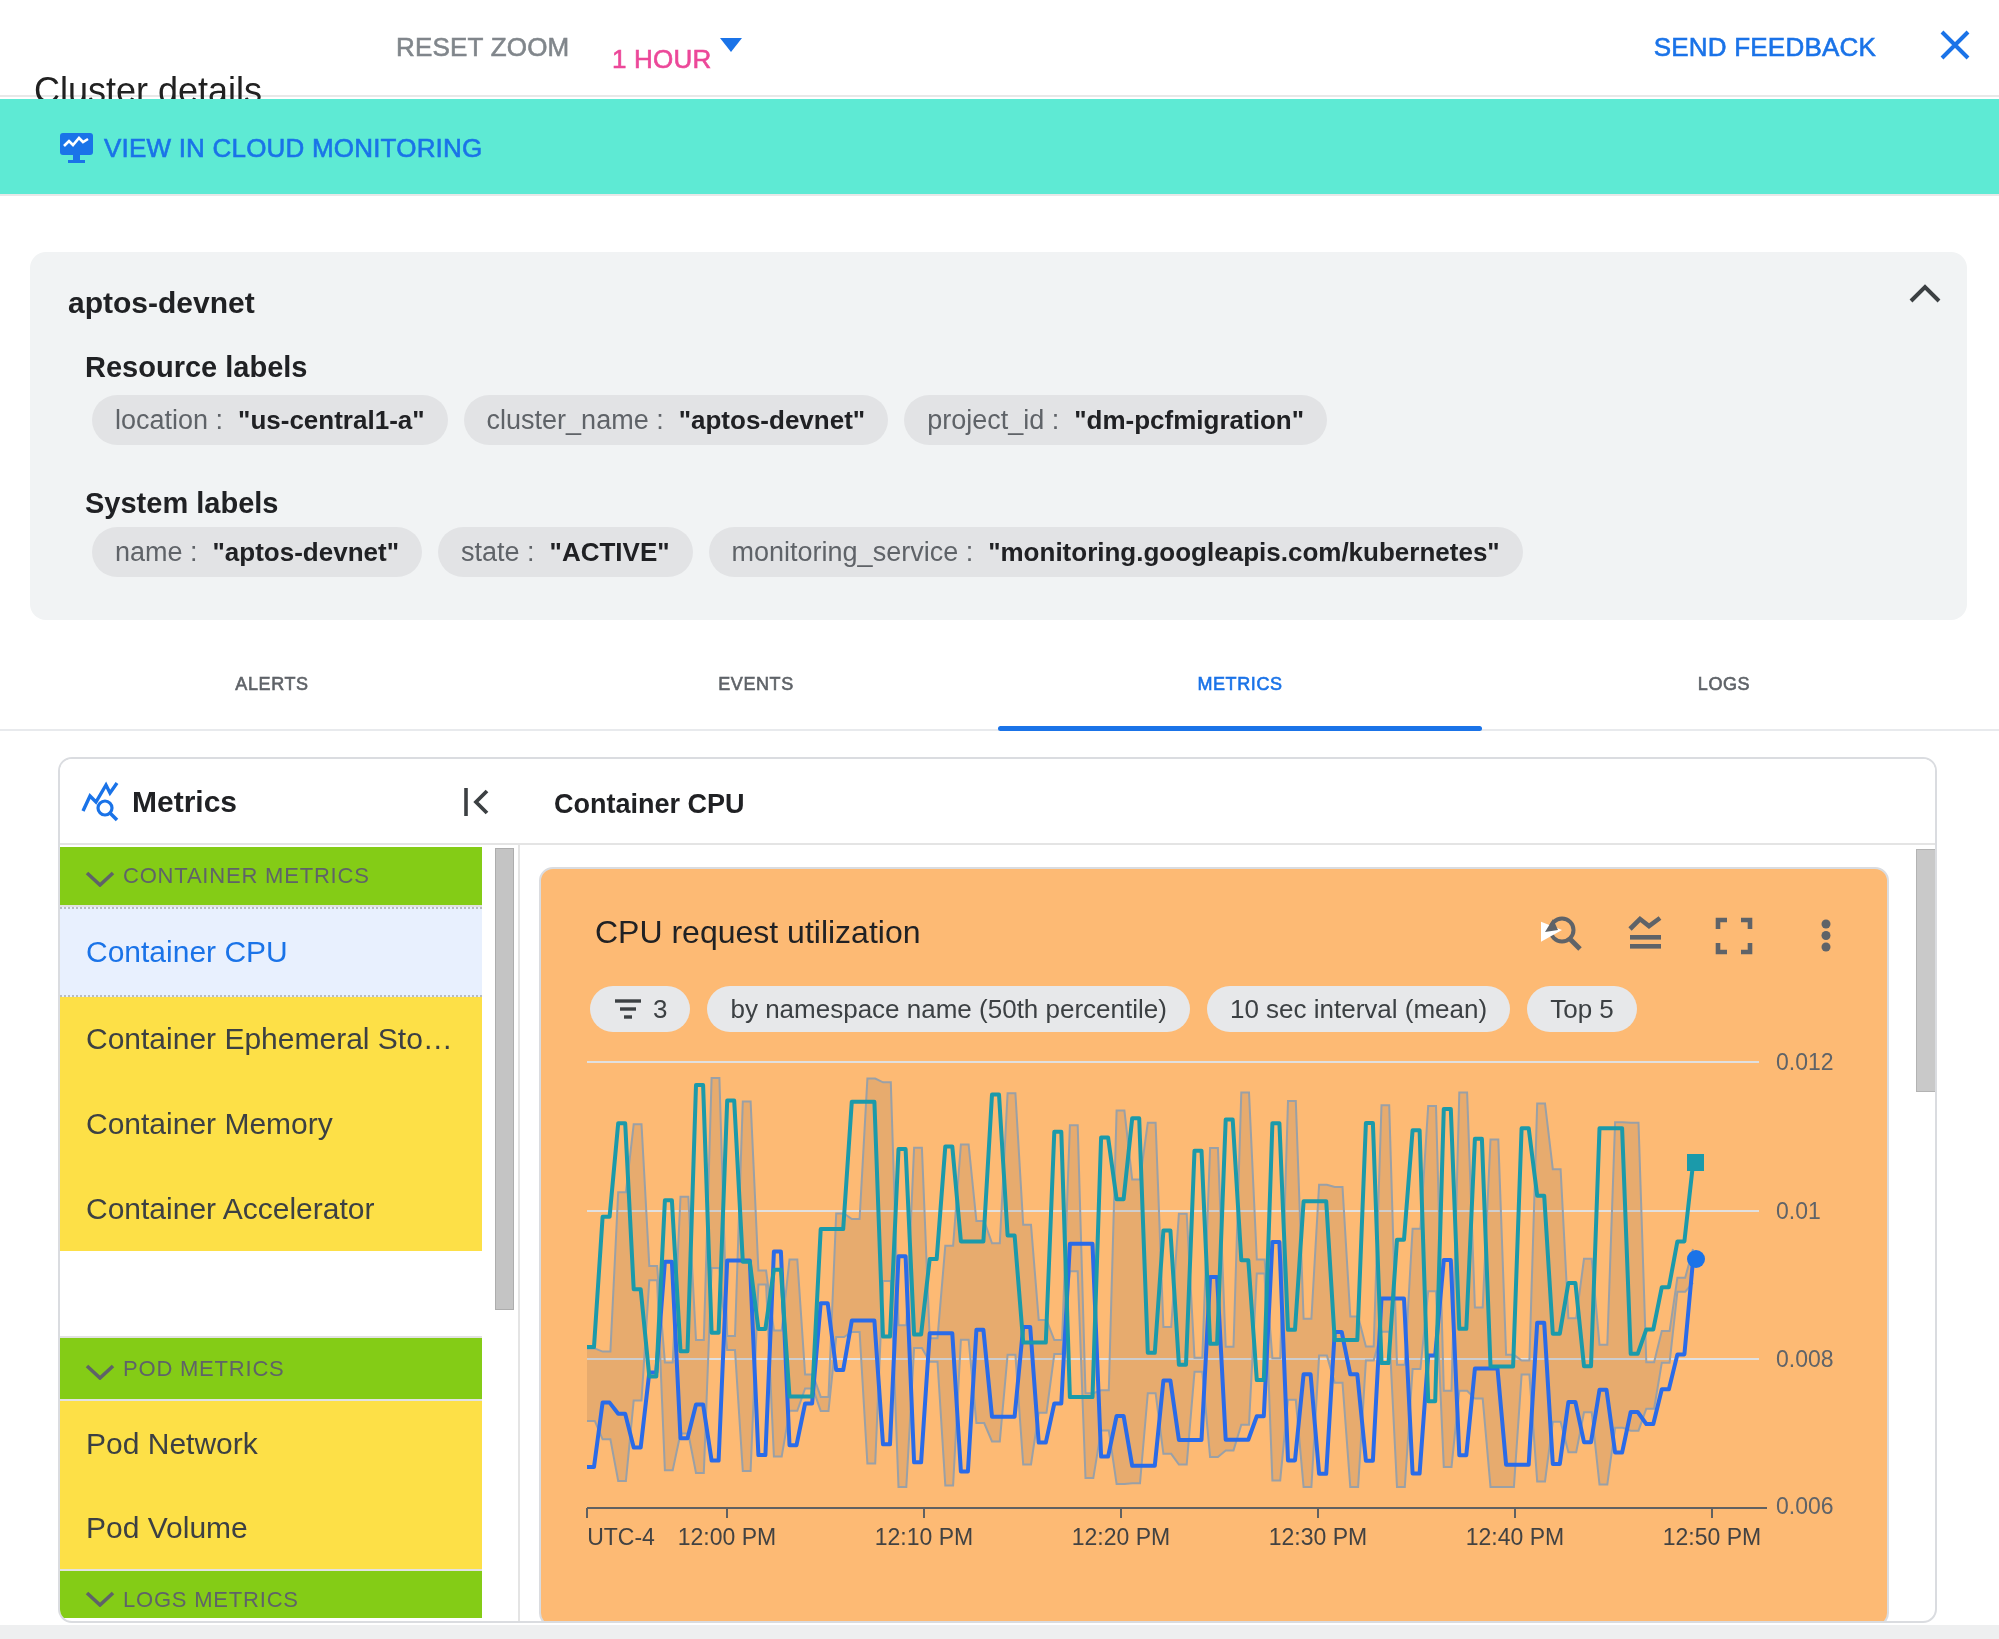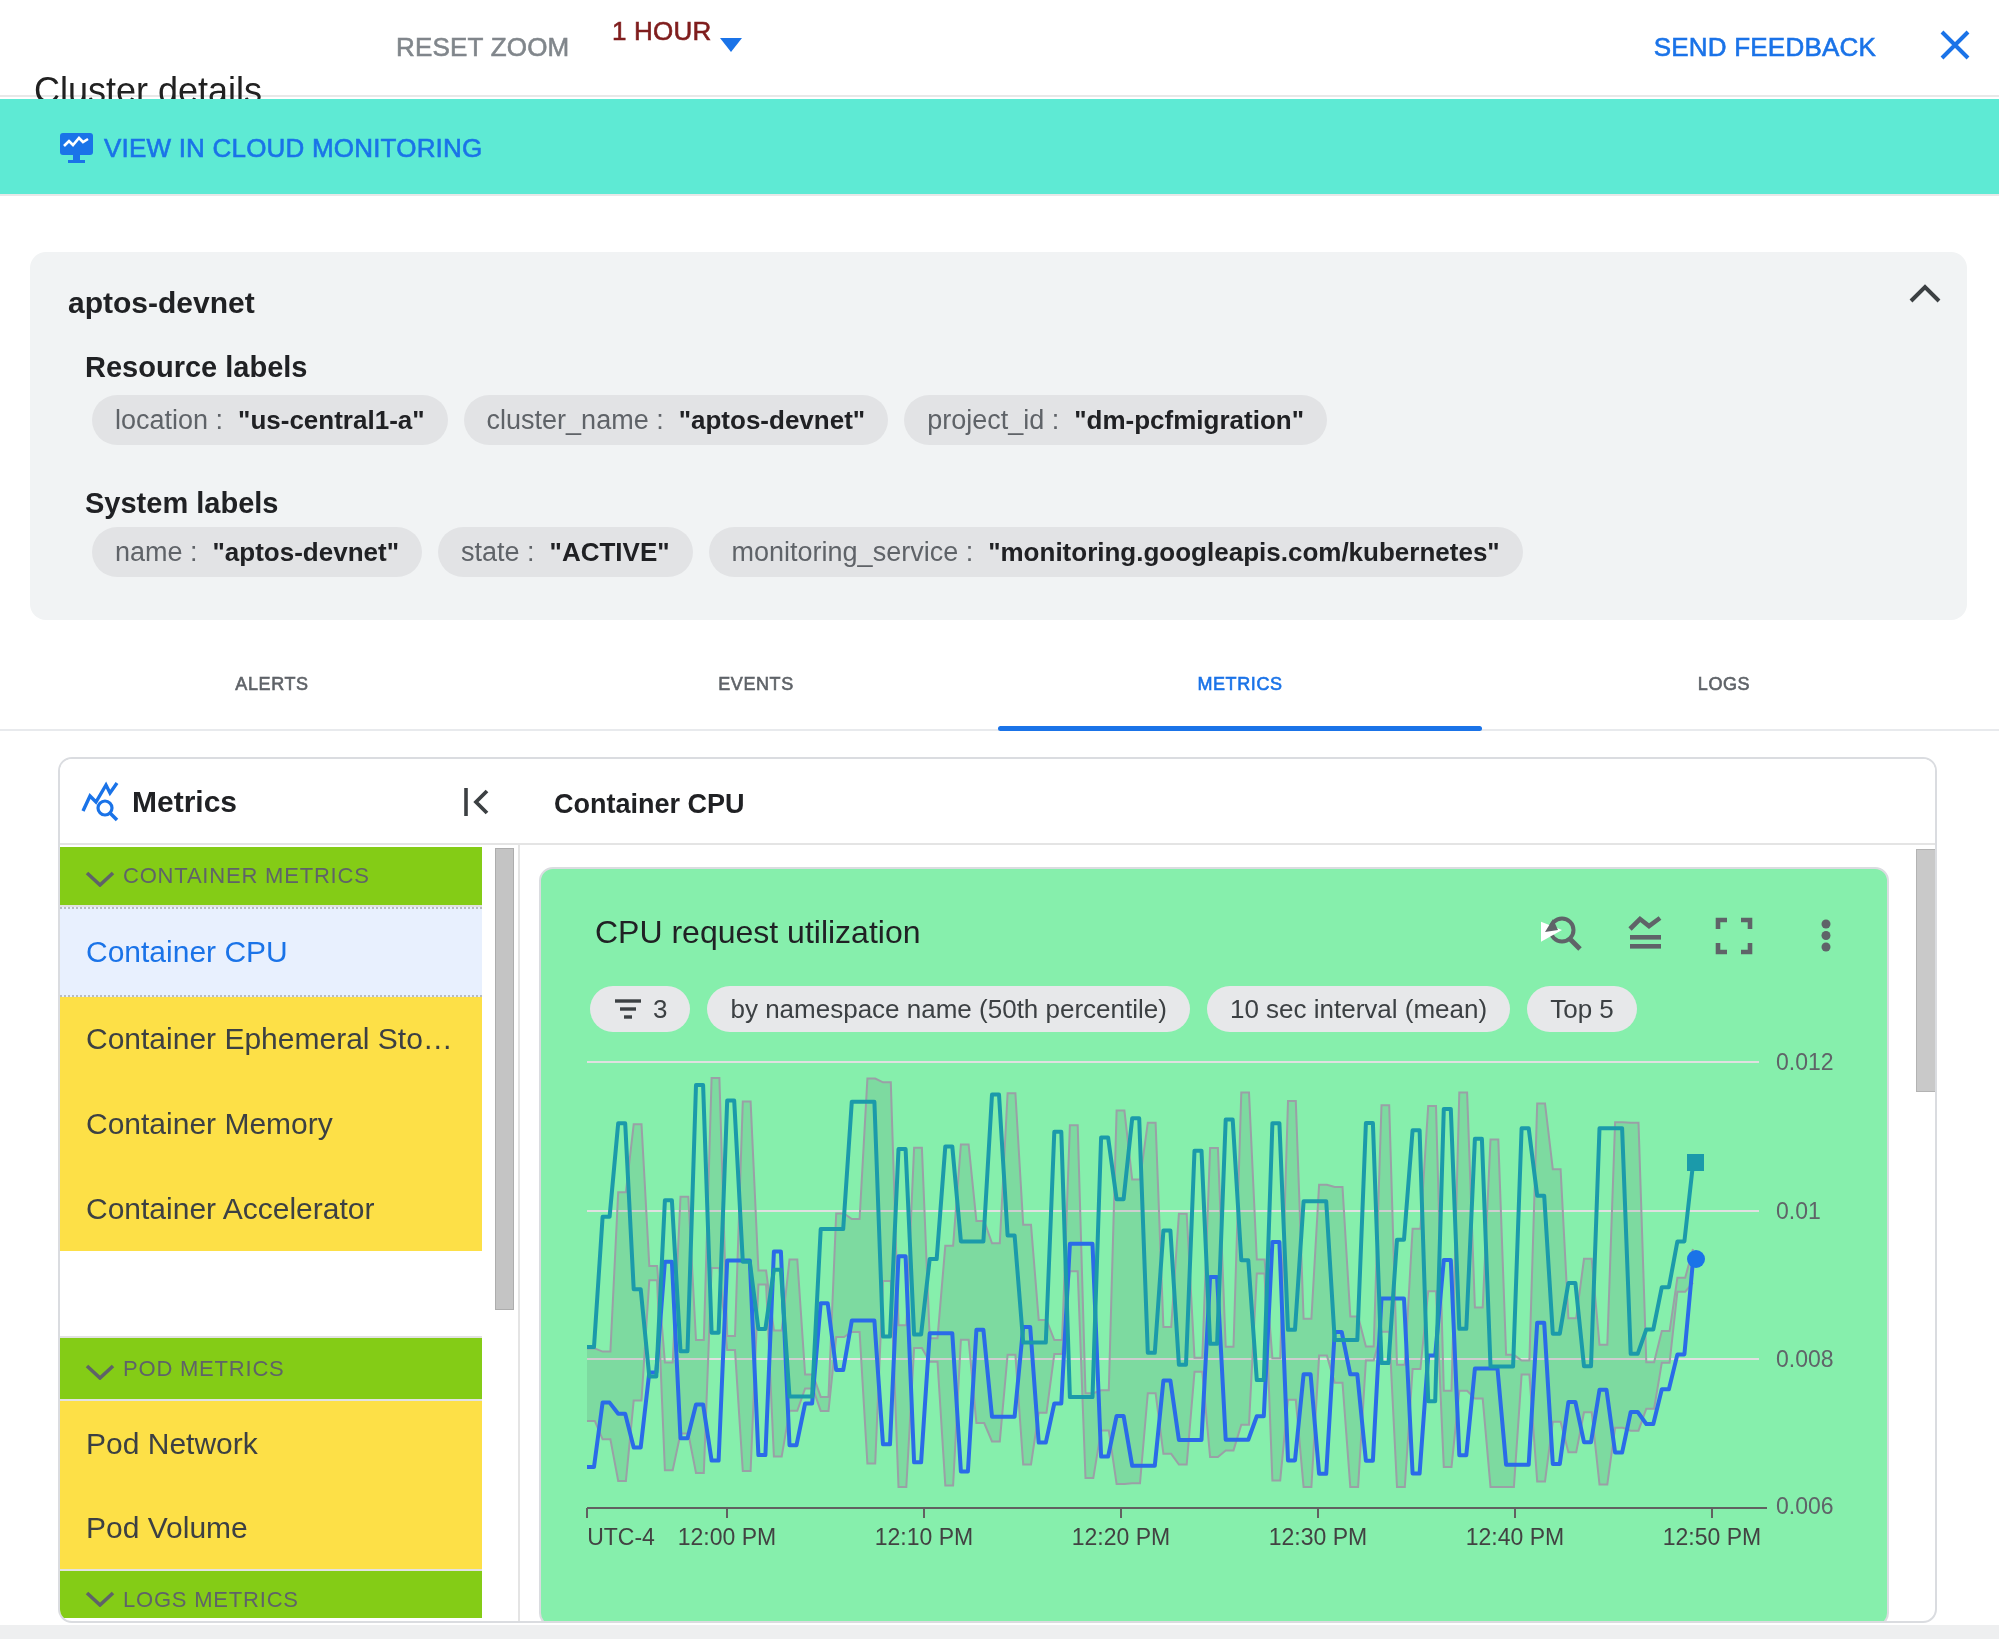--- a/index.html
+++ b/index.html
@@ -6,21 +6,21 @@
 html,body { width:1999px; height:1639px; background:#fff; font-family:"Liberation Sans", sans-serif; overflow:hidden; }
 body { position:relative; }
 .abs { position:absolute; }
 .btn { font-size:26px; font-weight:400; letter-spacing:0.2px; -webkit-text-stroke:0.6px currentColor; }
 svg { display:block; }
 
 
 .topbar { position:absolute; left:0; top:0; width:1999px; height:97px; border-bottom:2px solid #e8e8e8; background:#fff; }
 .t-title { position:absolute; left:34px; top:25px; font-size:36px; color:#212121;margin-top:45px; }
 .reset { position:absolute; left:396px; top:32px; color:#80868b; }
-.hour  { position:absolute; left:612px; top:16px; color:#7f1d1d; }
+.hour  { position:absolute; left:612px; top:44px; color:#ec4899; }
 .caret { position:absolute; left:720px; top:38px; width:0; height:0; border-left:11px solid transparent; border-right:11px solid transparent; border-top:14px solid #1a73e8; }
 .feedback { position:absolute; right:123px; top:32px; color:#1a73e8; }
 
 
 .linkrow { position:absolute; left:0; top:99px; width:1999px; height:97px; border-bottom:2px solid #e8e8e8; background:#5eead4; }
 
 
 .card { position:absolute; left:30px; top:252px; width:1937px; height:368px; background:#f1f3f4; border-radius:16px; }
 .card h2 { position:absolute; left:38px; top:34px; font-size:30px; font-weight:700; color:#202124; }
 .lbl { position:absolute; left:55px; font-size:29px; font-weight:700; color:#202124; }
@@ -43,21 +43,21 @@
 .cc-title { position:absolute; left:494px; top:30px; font-size:27px; font-weight:700; color:#202124; }
 
 
 .shead { position:absolute; left:0; width:422px; background:#84cc16; }
 .shead .txt { position:absolute; left:63px; top:50%; transform:translateY(-50%); font-size:22px; letter-spacing:0.8px; color:#5f6368; }
 .srow { position:absolute; left:0; width:422px; font-size:30px; color:#3c4043; display:flex; align-items:center; padding-left:26px; background:#fde047; white-space:nowrap; overflow:hidden; }
 .srow.sel { background:#e8f0fe; color:#1a73e8; border-top:2px dotted #b8bcc1; border-bottom:2px dotted #b8bcc1; }
 .sscroll { position:absolute; left:435px; top:89px; width:19px; height:462px; background:#c4c4c4; border:1px solid #adadad; }
 
 
-.ccard { position:absolute; left:479px; top:108px; width:1350px; height:760px; border:2px solid #dadce0; border-radius:14px; background:#86efac;padding-left:44px; }
+.ccard { position:absolute; left:479px; top:108px; width:1350px; height:760px; border:2px solid #dadce0; border-radius:14px; background:#fdba74;padding-left:44px; }
 .ctitle { position:absolute; left:54px; top:45px; font-size:32px; color:#202124; }
 .cicons { position:absolute; left:1000px; top:44px; width:310px; height:46px; }
 .mchip { height:46px; line-height:46px; border-radius:23px; background:#e7e8ea; padding:0 23px; font-size:26px; color:#3c4043; white-space:nowrap; display:flex; align-items:center; }
 .mchips { position:absolute; left:49px; top:117px; display:flex; gap:17px; }
 
 
 .rscroll { position:absolute; left:1856px; top:90px; width:20px; height:243px; background:#c9c9c9; border:1px solid #b3b3b3; }
 
 
 .bstrip { position:absolute; left:0; top:1625px; width:1999px; height:14px; background:#eeeff0; }

